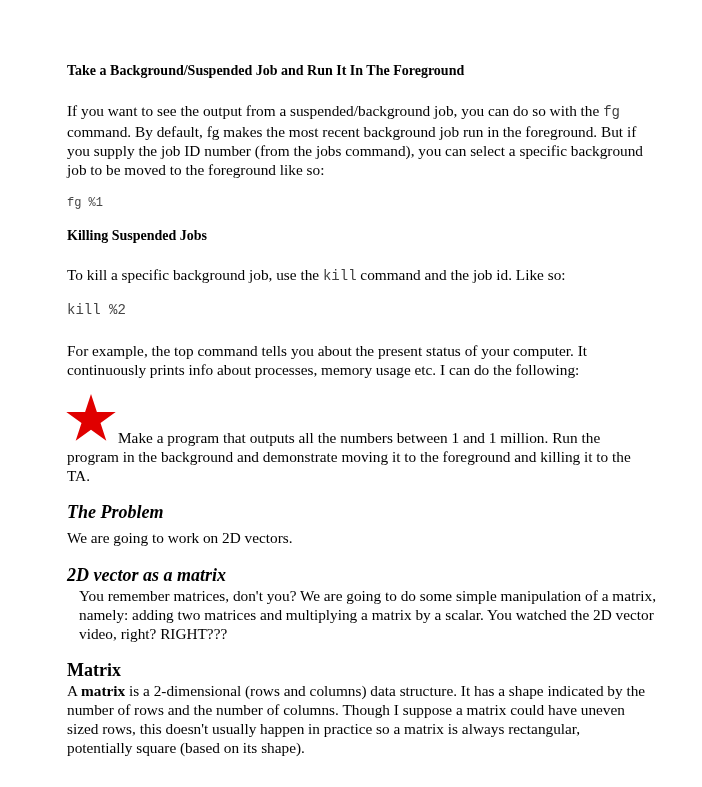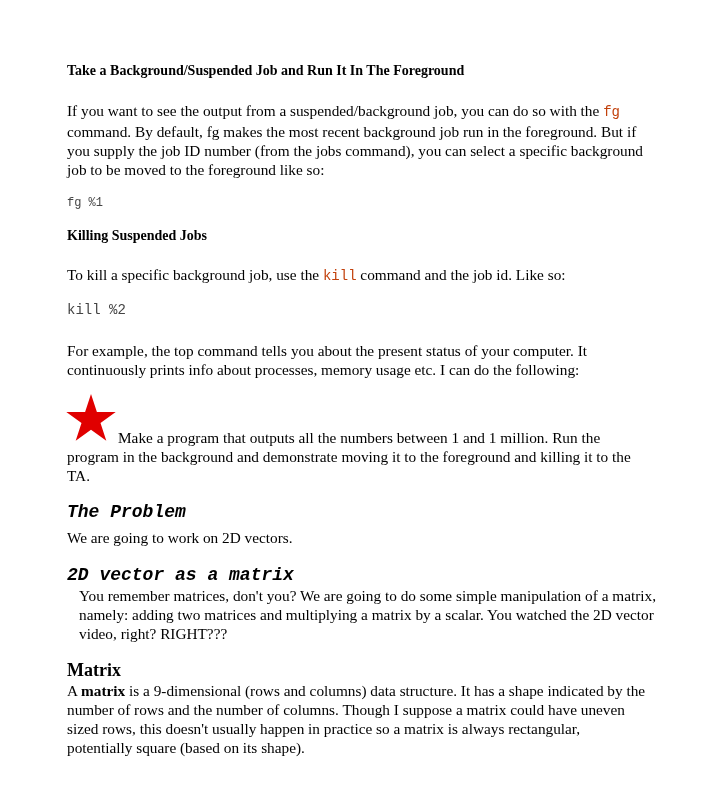--- a/index.html
+++ b/index.html
@@ -30,28 +30,28 @@
     .p {
       font-family: "Liberation Serif", serif;
       font-size: 15.3px;
       line-height: 19px;
       white-space: normal;
       width: 580px;
     }
     .code-inline {
       font-family: "Liberation Mono", monospace;
       font-size: 14px;
-      color: #c2410c;
+      color: #404040;
     }
     .code-block {
       font-family: "Liberation Mono", monospace;
       color: #444444;
     }
     .h-sans-italic {
-      font-family: Liberation Mono, monospace;
+      font-family: Liberation Serif, serif;
       font-weight: bold;
       font-style: italic;
       font-size: 18px;
     }
     .h-matrix {
       font-family: "Liberation Serif", serif;
       font-weight: bold;
       font-size: 18px;
     }
     .star {
@@ -90,15 +90,15 @@
   <div class="abs h-sans-italic" style="top:502px;">The Problem</div>
 
   <div class="abs p" style="top:528px;">We are going to work on 2D vectors.</div>
 
   <div class="abs h-sans-italic" style="top:565px;text-align:right;">2D vector as a matrix</div>
 
   <div class="abs p" style="top:586px;margin-left:12px;">You remember matrices, don't you? We are going to do some simple manipulation of a matrix, namely: adding two matrices and multiplying a matrix by a scalar. You watched the 2D vector video, right? RIGHT???</div>
 
   <div class="abs h-matrix" style="top:660px;">Matrix</div>
 
-  <div class="abs p" style="top:681px;"><span>A </span><b>matrix</b><span> is a 9-dimensional (rows and columns) data structure. It has a shape indicated by the number of rows and the number of columns. Though I suppose a matrix could have uneven sized rows, this doesn't usually happen in practice so a matrix is always rectangular, potentially square (based on its shape).</span></div>
+  <div class="abs p" style="top:681px;"><span>A </span><b>matrix</b><span> is a 2-dimensional (rows and columns) data structure. It has a shape indicated by the number of rows and the number of columns. Though I suppose a matrix could have uneven sized rows, this doesn't usually happen in practice so a matrix is always rectangular, potentially square (based on its shape).</span></div>
 
 </div>
 
 </body></html>

